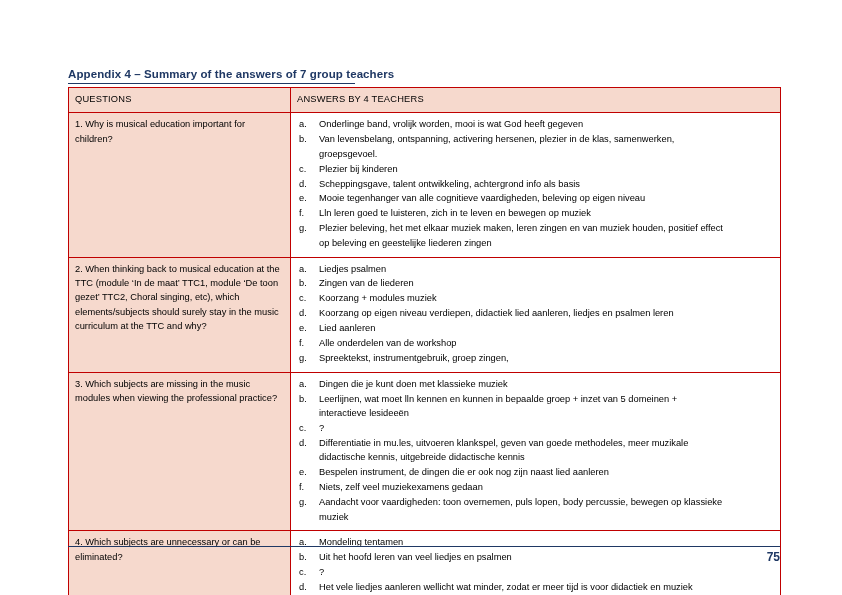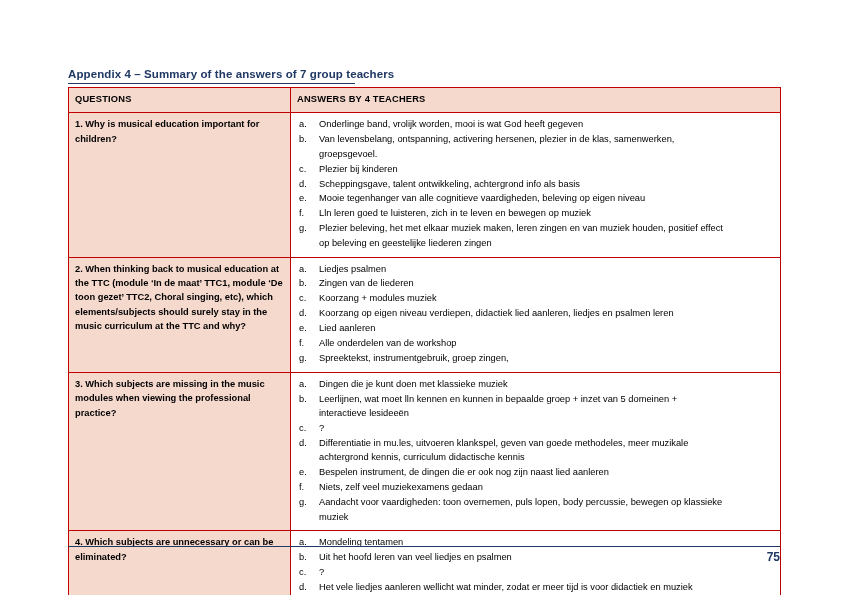--- a/index.html
+++ b/index.html
@@ -52,35 +52,34 @@
     vertical-align: top;
     padding: 4px 6px 6px 6px;
     font-size: 9.3px;
     line-height: 14.4px;
     text-align: left;
   }
   .col-q { width: 222px; }
   .col-a { width: 490px; }
   thead th {
     background: #f6d9cd;
-    font-weight: bold;
+    font-weight: normal;
     font-size: 9.3px;
     padding-top: 3px;
     padding-bottom: 3px;
     letter-spacing: 0.2px;
   }
   tbody td.qcell {
     background: #f6d9cd;
   }
   tbody td.acell {
     background: #ffffff;
   }
   .qtext {
     display: block;
-    font-weight: bold;
   }
   ol.answers {
     list-style: none;
     margin: 0;
     padding: 0;
   }
   ol.answers > li {
     position: relative;
     padding-left: 22px;
     margin: 0 0 0.5px 0;
@@ -222,21 +221,21 @@
                 <span class="subline">Leerlijnen, wat moet lln kennen en kunnen in bepaalde groep + inzet van 5 domeinen +</span>
                 <span class="subline">interactieve lesideeën</span>
               </li>
               <li>
                 <span class="marker">c.</span>
                 <span class="subline">?</span>
               </li>
               <li>
                 <span class="marker">d.</span>
                 <span class="subline">Differentiatie in mu.les, uitvoeren klankspel, geven van goede methodeles, meer muzikale</span>
-                <span class="subline">achtergrond kennis, curriculum didactische kennis</span>
+                <span class="subline">didactische kennis, uitgebreide didactische kennis</span>
               </li>
               <li>
                 <span class="marker">e.</span>
                 <span class="subline">Bespelen instrument, de dingen die er ook nog zijn naast lied aanleren</span>
               </li>
               <li>
                 <span class="marker">f.</span>
                 <span class="subline">Niets, zelf veel muziekexamens gedaan</span>
               </li>
               <li>

